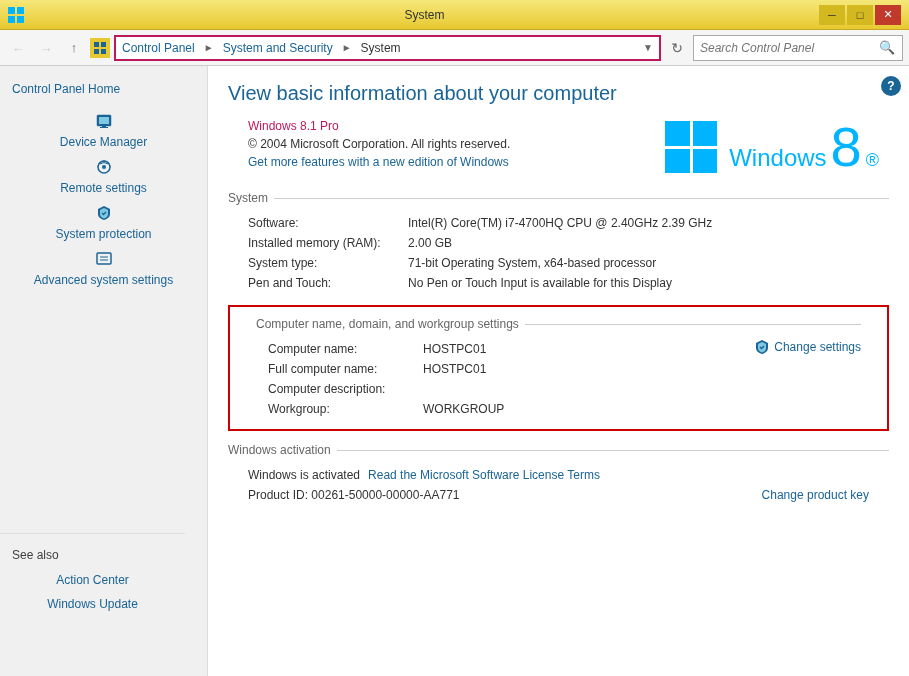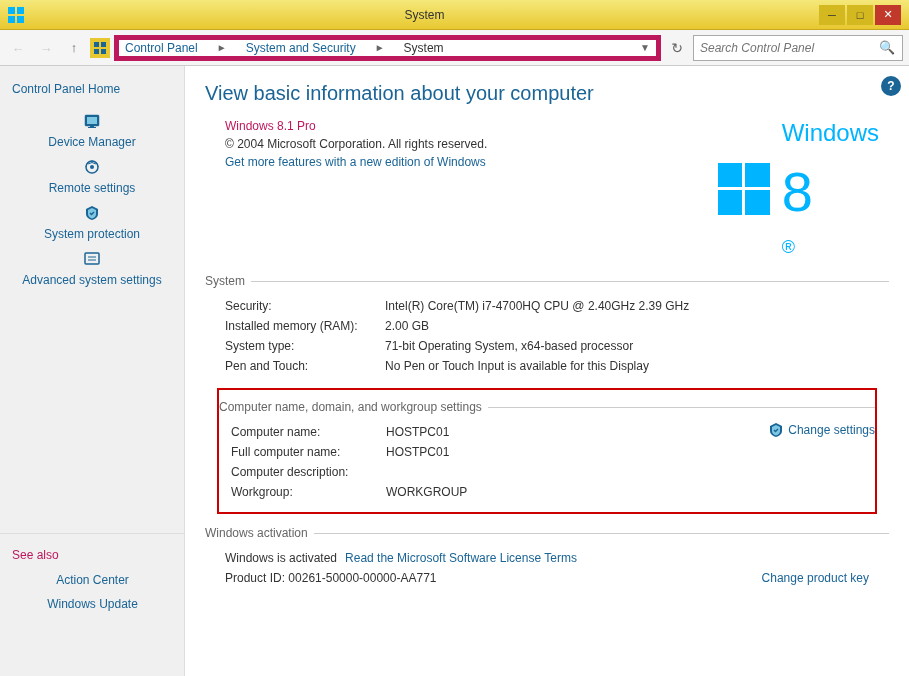--- a/index.html
+++ b/index.html
@@ -76,27 +76,27 @@
       align-items: center;
       justify-content: center;
       color: #666;
       font-size: 13px;
     }
     .nav-btn.disabled { color: #ccc; cursor: default; }
     .breadcrumb-bar {
       flex: 1;
       height: 26px;
       background: white;
-      border: 5px solid #be185d;
+      border: 2px solid #be185d;
       display: flex;
       align-items: center;
       padding: 0 6px;
       font-size: 12px;
       color: #333;
-      gap: 19px;
+      gap: 9px;
     }
     .breadcrumb-sep { color: #666; font-size: 10px; }
     .breadcrumb-link { color: #1a6496; cursor: pointer; }
     .breadcrumb-current { color: #333; }
     .breadcrumb-dropdown {
       margin-left: auto;
       cursor: pointer;
       color: #666;
       font-size: 10px;
     }
@@ -157,21 +157,21 @@
 
     
     .main-container {
       display: flex;
       height: calc(676px - 66px);
       background: white;
     }
 
     
     .sidebar {
-      width: 185px;
+      width: 208px;
       background: #f0f0f0;
       border-right: 1px solid #ddd;
       padding: 10px 0;
       flex-shrink: 0;
     }
     .sidebar-home {
       padding: 6px 12px;
       font-size: 12px;
       color: #1a6496;
       cursor: pointer;
@@ -188,21 +188,21 @@
       flex-direction: column;
     }
     .sidebar-divider {
       height: 1px;
       background: #ddd;
       margin: 8px 0;
     }
     .see-also-label {
       padding: 6px 12px;
       font-size: 12px;
-      color: #be185d;
+      color: #404040;
       font-weight: normal;
     }
 
     
     .content {
       flex: 1;
       padding: 16px 20px;
       overflow-y: auto;
       background: white;
       position: relative;
@@ -289,22 +289,22 @@
       color: #333;
       flex-shrink: 0;
     }
     .info-value {
       color: #333;
     }
 
     
     .computer-section {
       border: 2px solid #cc0000;
-      padding: 10px 0;
-      margin: 12px 12px;
+      padding: 10px 26px;
+      margin: 12px 0;
     }
     .computer-section-header {
       font-size: 12px;
       color: #666;
       margin-bottom: 8px;
       display: flex;
       align-items: center;
       gap: 6px;
     }
     .computer-section-header::after {
@@ -493,35 +493,35 @@
         <div class="edition-link">Get more features with a new edition of Windows</div>
       </div>
 
       <div class="win8-logo">
         <div class="win8-tiles">
           <div class="win8-tile"></div>
           <div class="win8-tile"></div>
           <div class="win8-tile"></div>
           <div class="win8-tile"></div>
         </div>
-        <div style="display:flex;align-items:baseline;gap:17px;flex-direction:column;">
+        <div style="display:flex;align-items:baseline;gap:4px;">
           <span style="font-size:24px;font-weight:300;color:#00b4ff;">Windows</span>
           <span style="font-size:56px;font-weight:200;color:#00b4ff;line-height:1;">8</span>
           <span style="font-size:18px;color:#00b4ff;vertical-align:super;">®</span>
         </div>
       </div>
     </div>
 
     <div class="section-header">
       <span>System</span>
     </div>
 
     <div>
       <div class="info-row">
-        <span class="info-label">Security:</span>
+        <span class="info-label">Software:</span>
         <span class="info-value">Intel(R) Core(TM) i7-4700HQ CPU @ 2.40GHz  2.39 GHz</span>
       </div>
       <div class="info-row">
         <span class="info-label">Installed memory (RAM):</span>
         <span class="info-value">2.00 GB</span>
       </div>
       <div class="info-row">
         <span class="info-label">System type:</span>
         <span class="info-value">71-bit Operating System, x64-based processor</span>
       </div>

